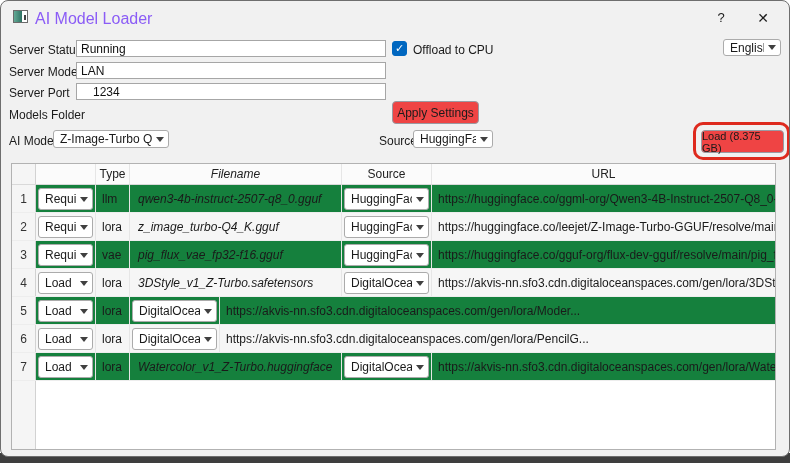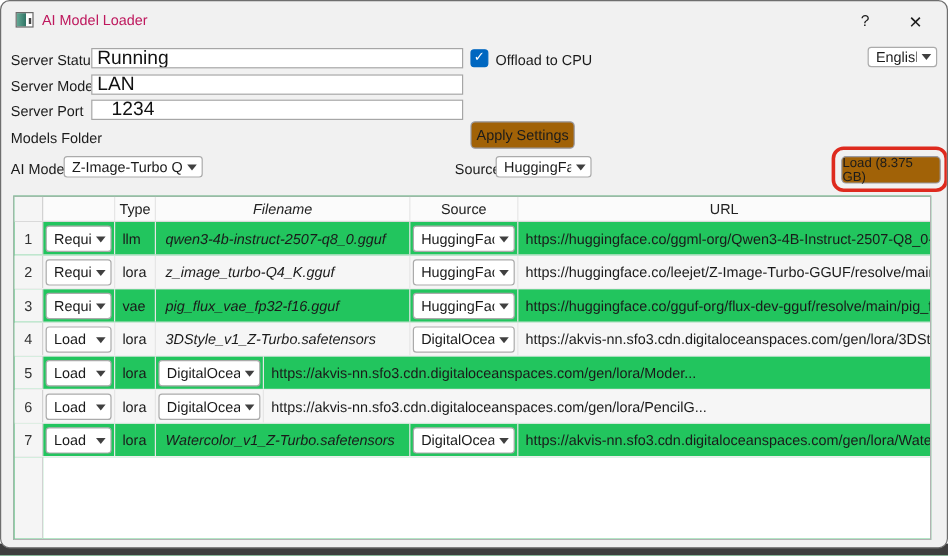--- a/index.html
+++ b/index.html
@@ -28,44 +28,44 @@
   .titlebar { position: absolute; left: 0; top: 0; right: 0; height: 32px; }
   .app-icon {
     position: absolute; left: 12px; top: 9px; width: 15px; height: 13px;
     border: 1px solid #6b6b6b;
     background: linear-gradient(to right, #63a995 0px, #2e7263 8px, #ffffff 8px);
   }
   .app-icon::after {
     content: ""; position: absolute; right: 1px; top: 4px; width: 2px; height: 5px;
     background: #444;
   }
-  .title-text { position: absolute; left: 34px; top: 9px; font-size: 12px; color: #be185d; }
+  .title-text { position: absolute; left: 34px; top: 9px; font-size: 16px; color: #8b5cf6; }
   .tb-btn {
     position: absolute; top: 4px; width: 32px; height: 25px;
     display: flex; align-items: center; justify-content: center;
     font-size: 13px; color: #1b1b1b;
   }
   .tb-help { right: 52px; }
   .tb-close { right: 10px; font-size: 14px; }
   
   .flabel { position: absolute; left: 8px; color: #1b1b1b; }
   .finput {
     position: absolute; left: 75px; width: 310px; height: 17px;
     border: 1px solid #a6a6a6; background: #fff;
-    font-family: "Liberation Sans", sans-serif; font-size: 16px;
+    font-family: "Liberation Sans", sans-serif; font-size: 12px;
     padding: 0 4px; color: #111;
   }
   .checkbox {
     position: absolute; left: 391px; top: 40px; width: 15px; height: 15px;
     background: #0067c0; border: 1px solid #0067c0; border-radius: 3px;
     color: #fff; font-size: 11px; line-height: 13px; text-align: center;
   }
   .checkbox-label { position: absolute; left: 412px; top: 42px; }
   .btn {
-    position: absolute; background: #a16207; border: 1px solid #9a9aa2;
+    position: absolute; background: #ef4444; border: 1px solid #9a9aa2;
     border-radius: 4px; display: flex; align-items: center; justify-content: center;
     font-size: 12px; color: #1b1b1b;
   }
   .apply-btn { left: 391px; top: 100px; width: 87px; height: 23px; }
   .load-btn { left: 700px; top: 129px; width: 83px; height: 23px; font-size: 11px; }
   .highlight {
     position: absolute; left: 692px; top: 121px; width: 97px; height: 38px;
     border: 3px solid #de2a1e; border-radius: 10px; pointer-events: none; z-index: 5;
   }
   
@@ -79,21 +79,21 @@
     width: 0; height: 0; margin-left: 4px;
     border-left: 4px solid transparent; border-right: 4px solid transparent;
     border-top: 5px solid #404040; flex: none;
   }
   .lang-combo { left: 722px; top: 38px; width: 58px; height: 17px; }
   .aimodel-combo { left: 52px; top: 129px; width: 116px; }
   .source-combo-top { left: 412px; top: 129px; width: 80px; }
   
   .table {
     position: absolute; left: 10px; top: 162px; width: 765px; height: 287px;
-    background: #22c55e; border: 1px solid #b2b2b2;
+    background: #15803d; border: 1px solid #b2b2b2;
     display: flex; flex-direction: column; overflow: hidden;
   }
   .trow { display: flex; height: 28px; flex: none; border-bottom: 1px solid #ededed; }
   .trow.alt { background: #f6f6f6; }
   .thead { height: 21px; background: #fbfbfb; border-bottom: 1px solid #d9d9d9; }
   .c { border-right: 1px solid #e6e6e6; display: flex; align-items: center; overflow: hidden; }
   .c1 { width: 24px; flex: none; justify-content: center; background: #f5f5f5; border-right: 1px solid #d2d2d2; color: #333; }
   .c2 { width: 60px; flex: none; position: relative; }
   .c3 { width: 34px; flex: none; padding-left: 6px; }
   .c4 { width: 212px; flex: none; padding-left: 8px; font-style: italic; }
@@ -279,21 +279,21 @@
 
     <div class="trow">
       <div class="c c1">7</div>
       <div class="c c2">
           <div class="combo cell-combo">
             <span class="combo-text">Load</span>
             <span class="caret"></span>
           </div>
         </div>
       <div class="c c3">lora</div>
-      <div class="c c4">Watercolor_v1_Z-Turbo.safetensors</div>
+      <div class="c c4">Watercolor_v1_Z-Turbo.huggingface</div>
       <div class="c c5">
           <div class="combo cell-combo">
             <span class="combo-text">DigitalOcean</span>
             <span class="caret"></span>
           </div>
         </div>
       <div class="c c6">https://akvis-nn.sfo3.cdn.digitaloceanspaces.com/gen/lora/Waterc...</div>
     </div>
 
     <div class="trow tfiller">

